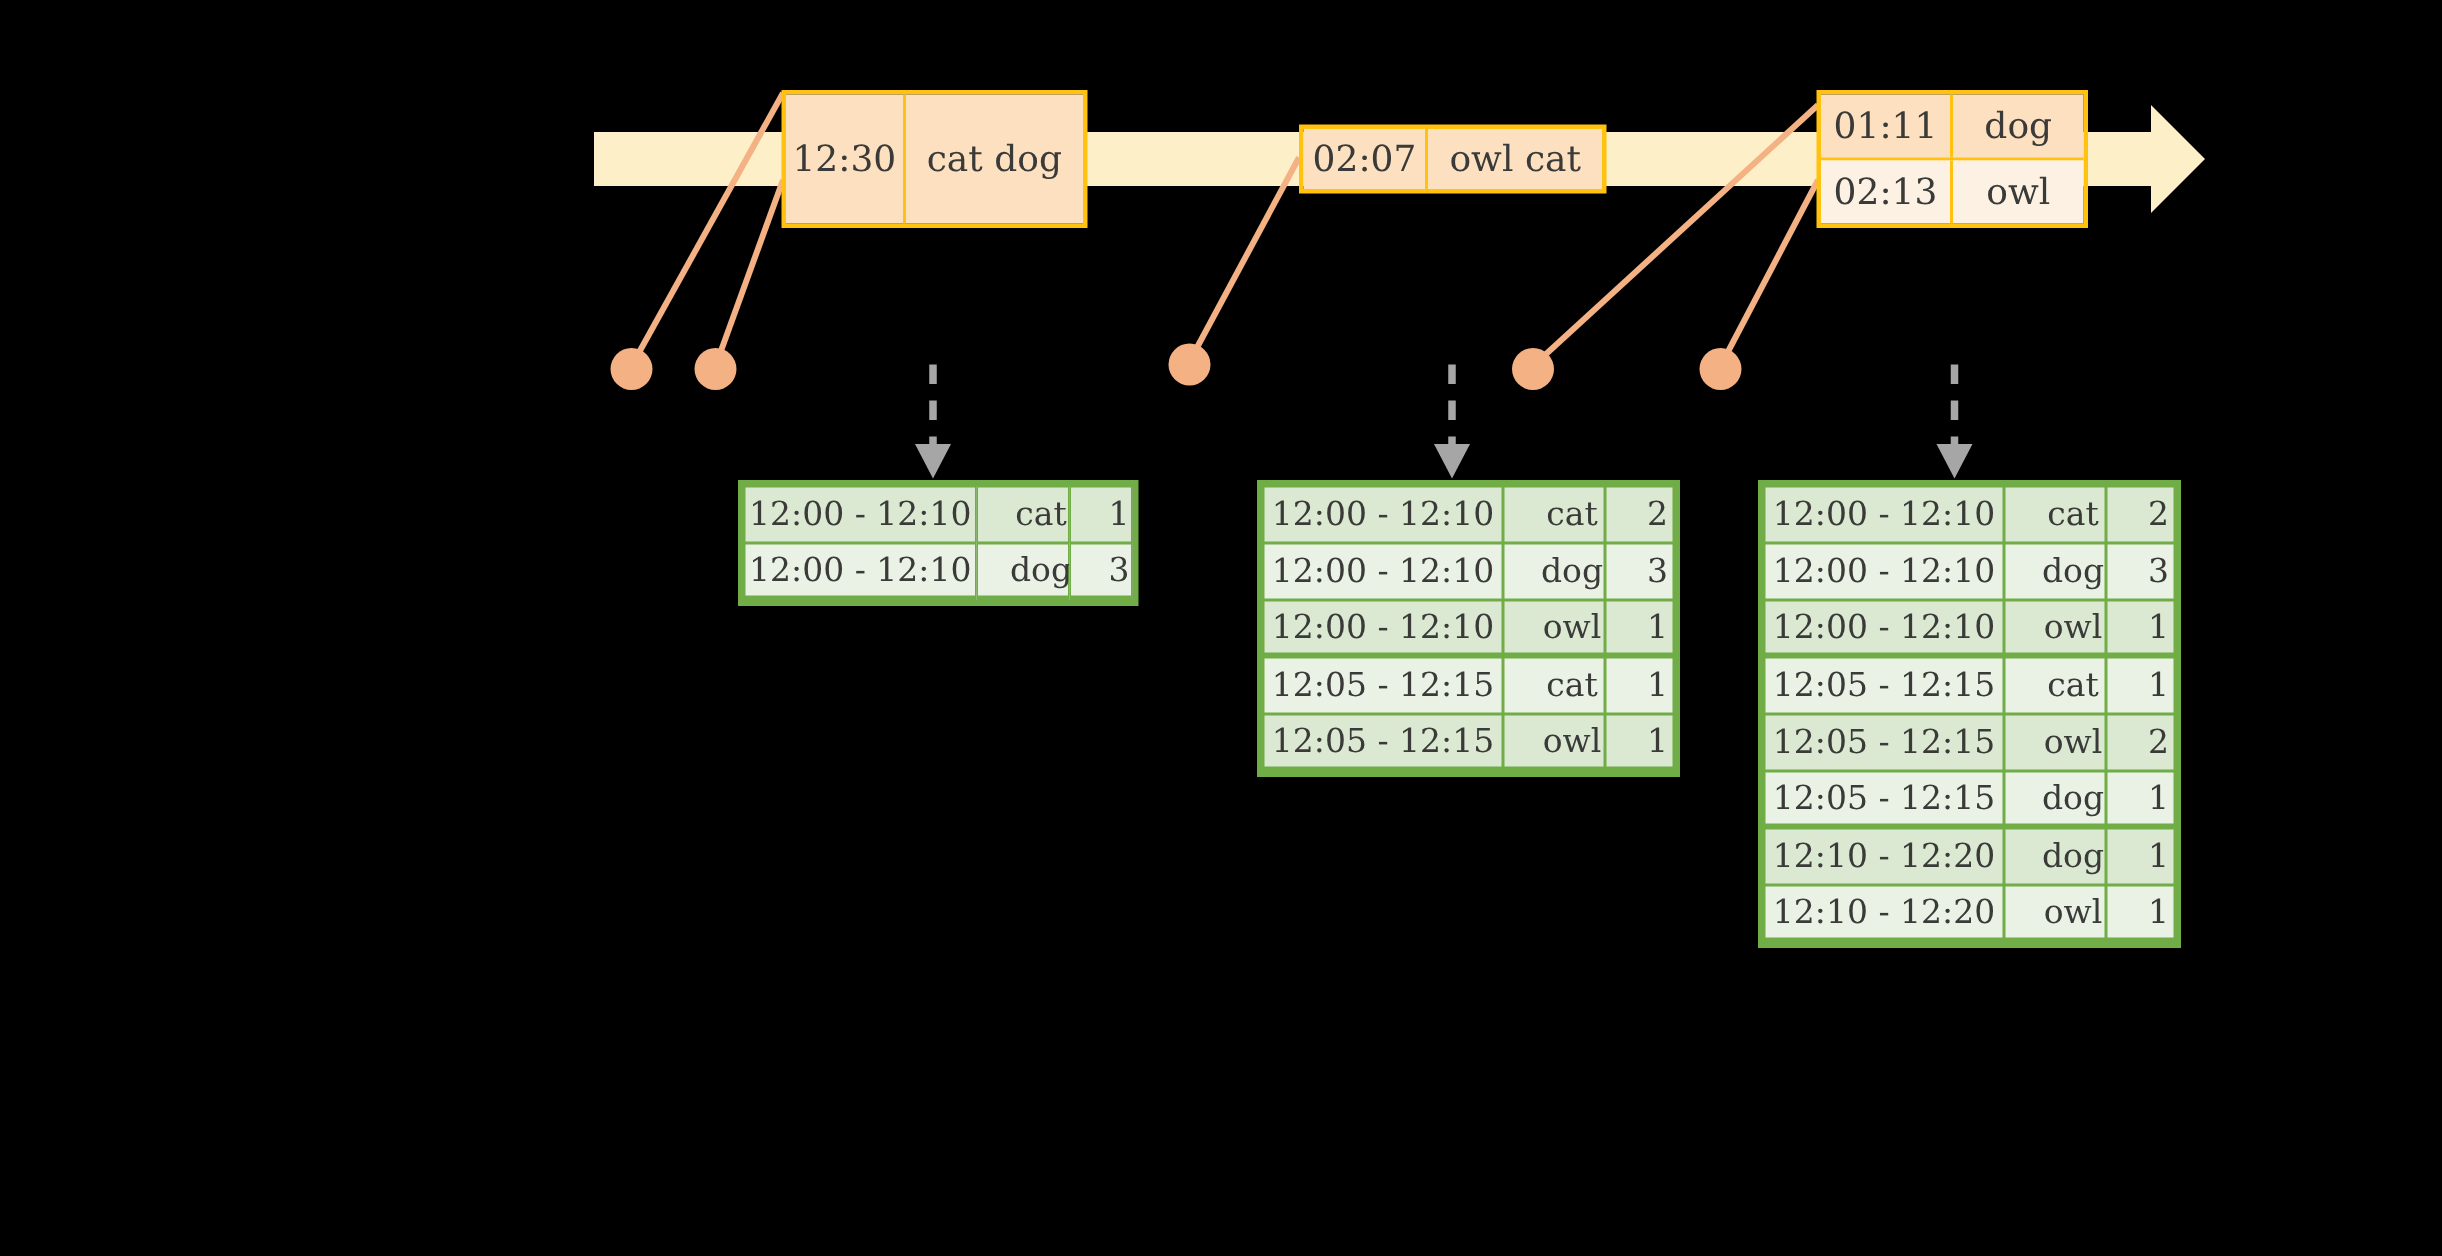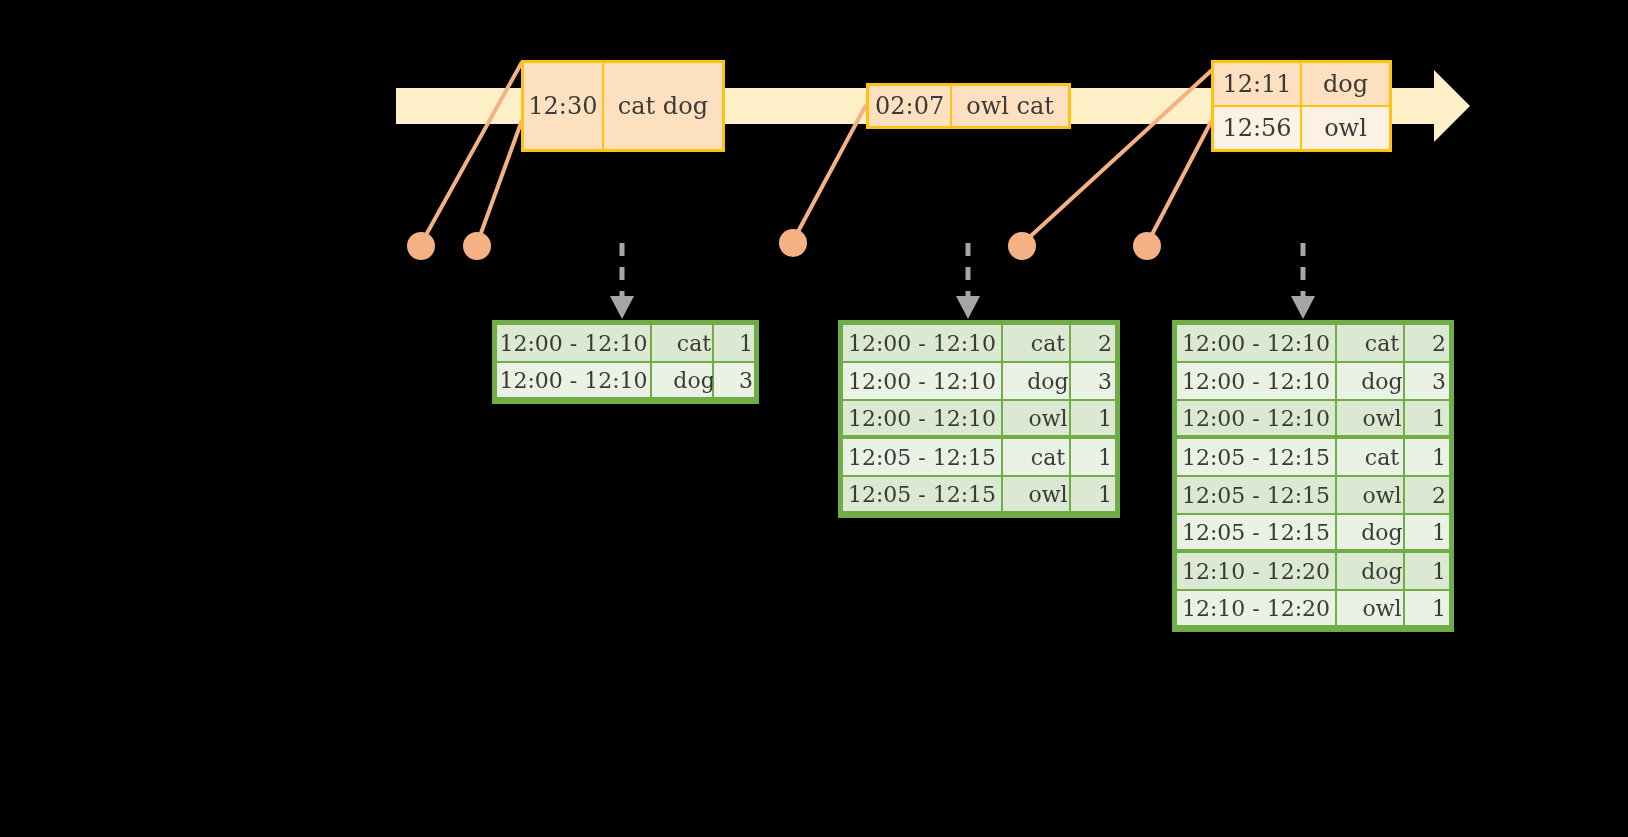--- a/index.html
+++ b/index.html
@@ -87,25 +87,25 @@
 
   <div class="evt" style="left:866px;top:83px;width:205px;height:46px;">
     <div class="evt-row r-dark">
       <div class="evt-cell time">02:07</div>
       <div class="evt-cell words">owl cat</div>
     </div>
   </div>
 
   <div class="evt" style="left:1211px;top:60px;width:181px;height:92px;">
     <div class="evt-row r-dark">
-      <div class="evt-cell time">12:11</div>
+      <div class="evt-cell time">01:11</div>
       <div class="evt-cell words">dog</div>
     </div>
     <div class="evt-row r-light">
-      <div class="evt-cell time">12:56</div>
+      <div class="evt-cell time">02:13</div>
       <div class="evt-cell words">owl</div>
     </div>
   </div>
 
   <div class="tbl" id="tbl0" style="left:492px;top:320px;">
       <div class="trow shade-a">
         <div class="tcell win" style="width: 155px;">12:00 - 12:10</div>
         <div class="tcell word" style="width: 62px;">cat</div>
         <div class="tcell cnt" style="width: 42px;">1</div>
       </div>

